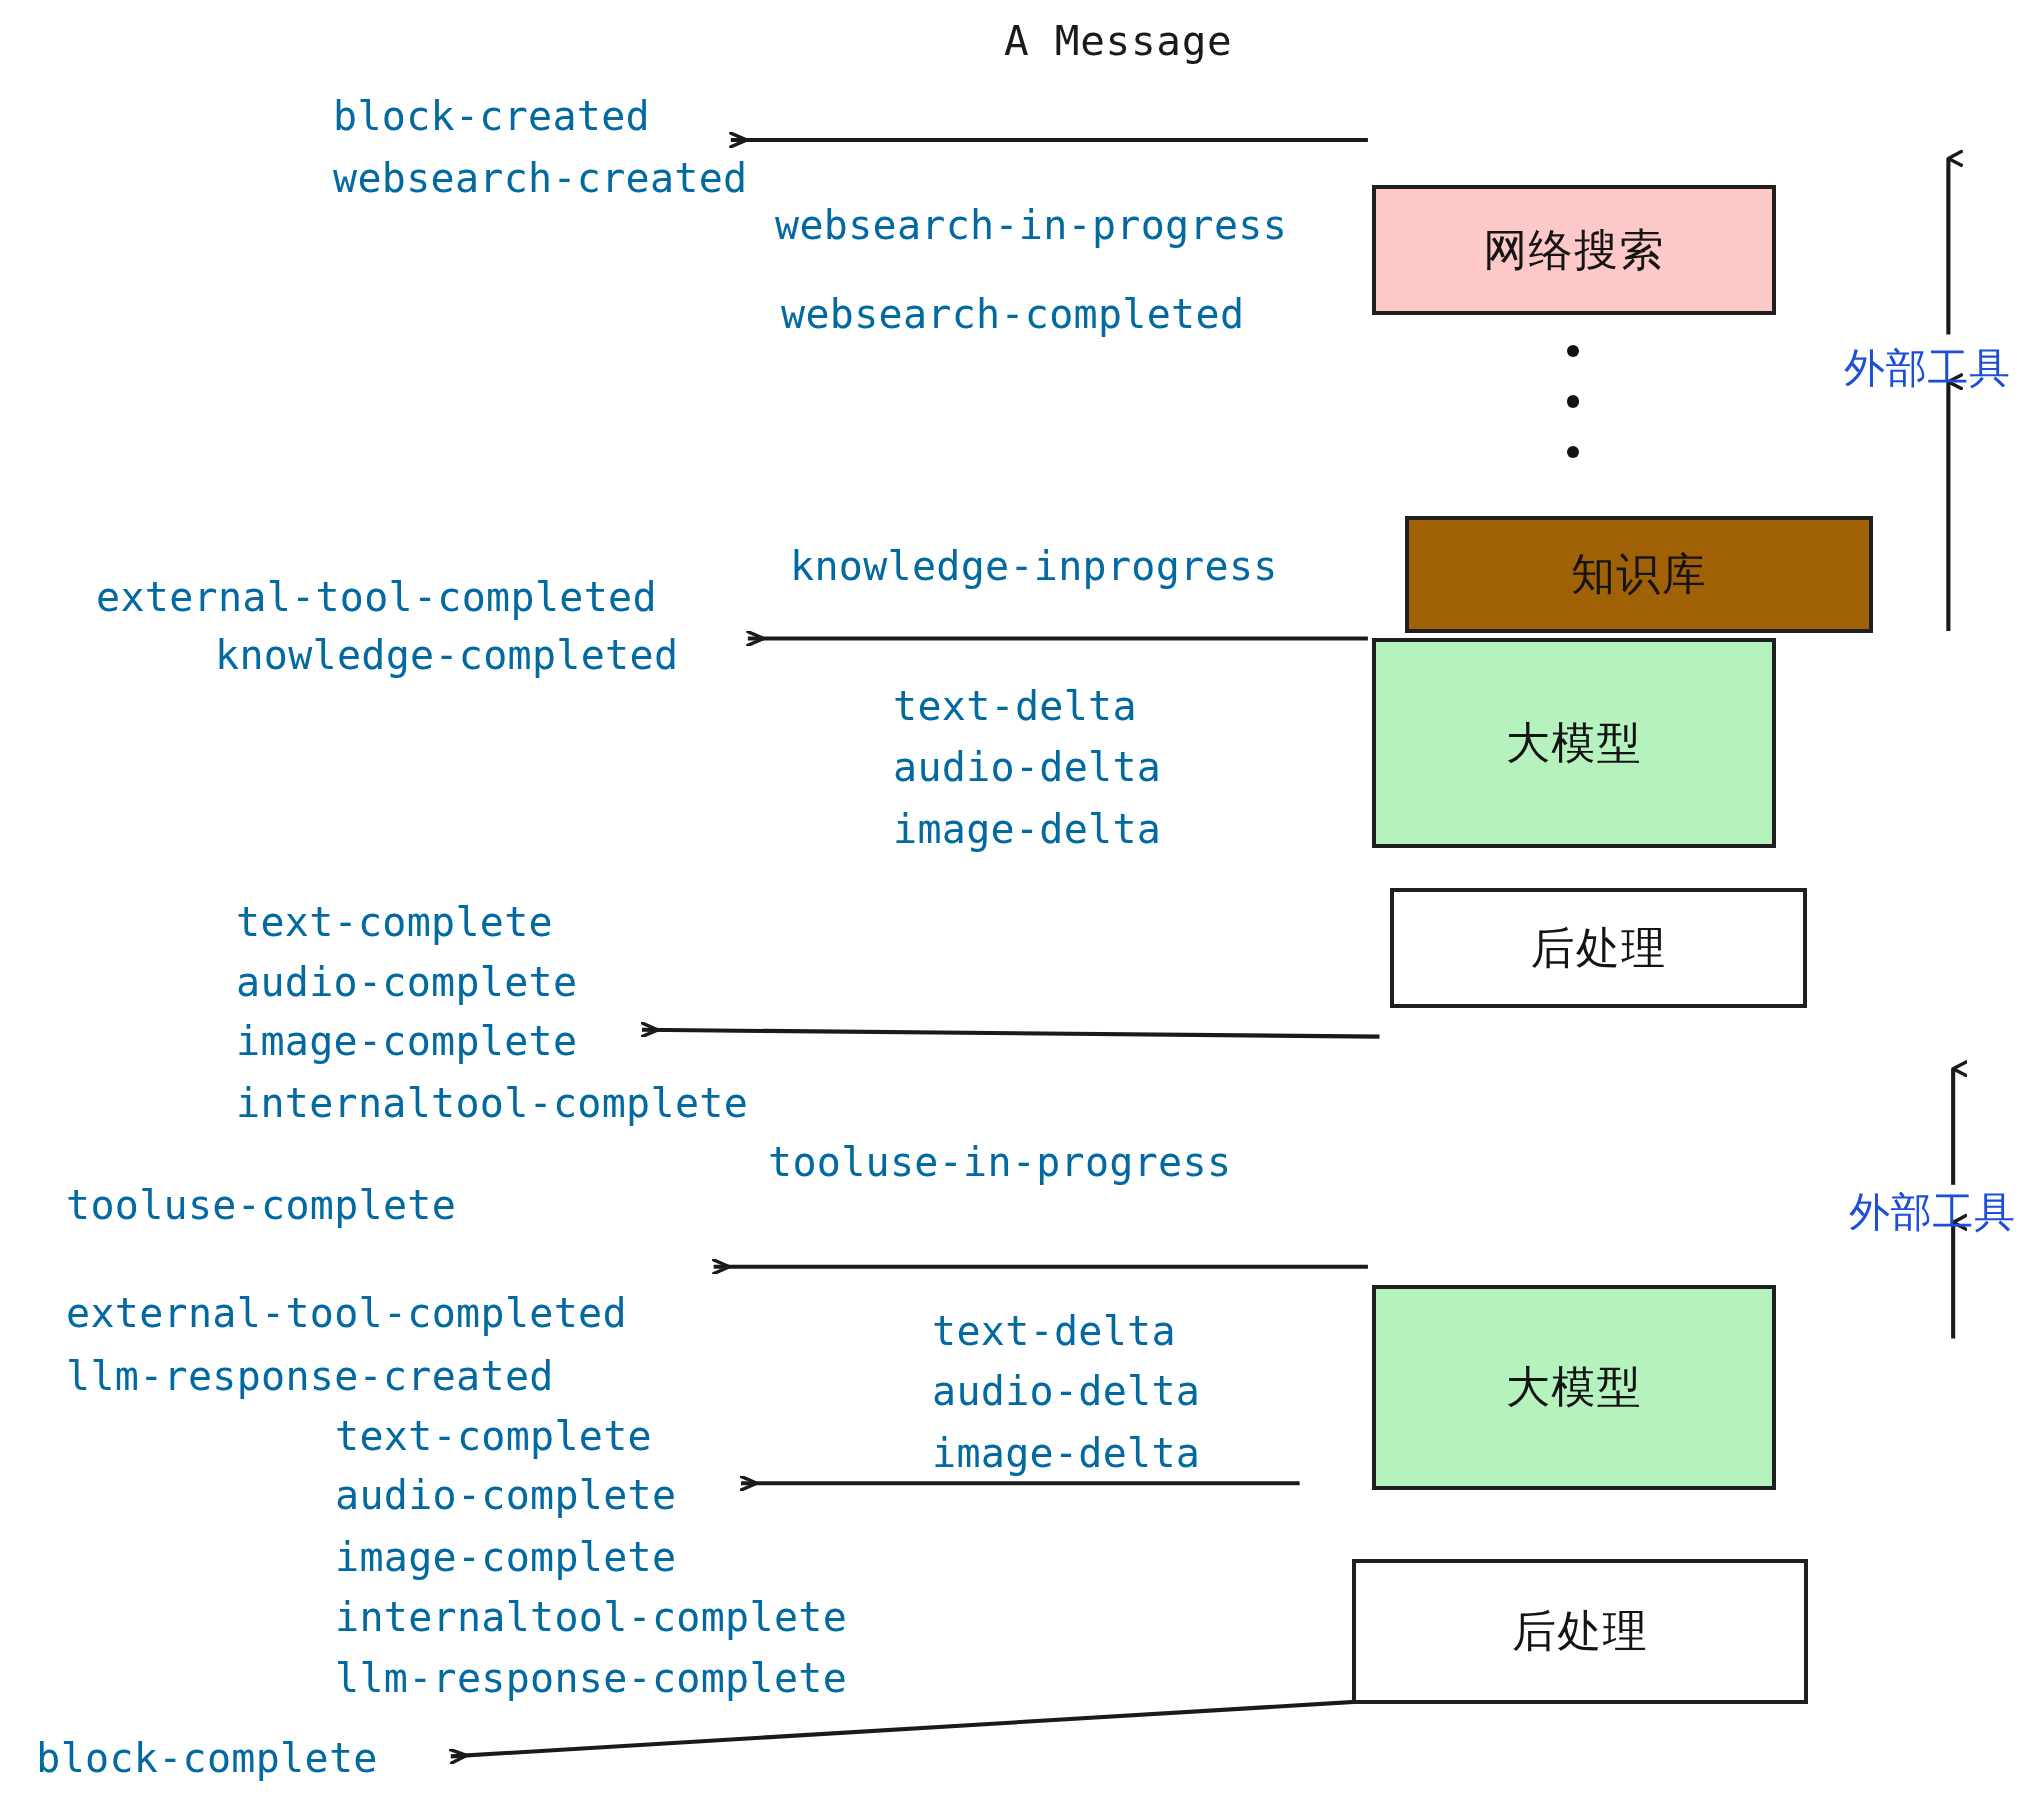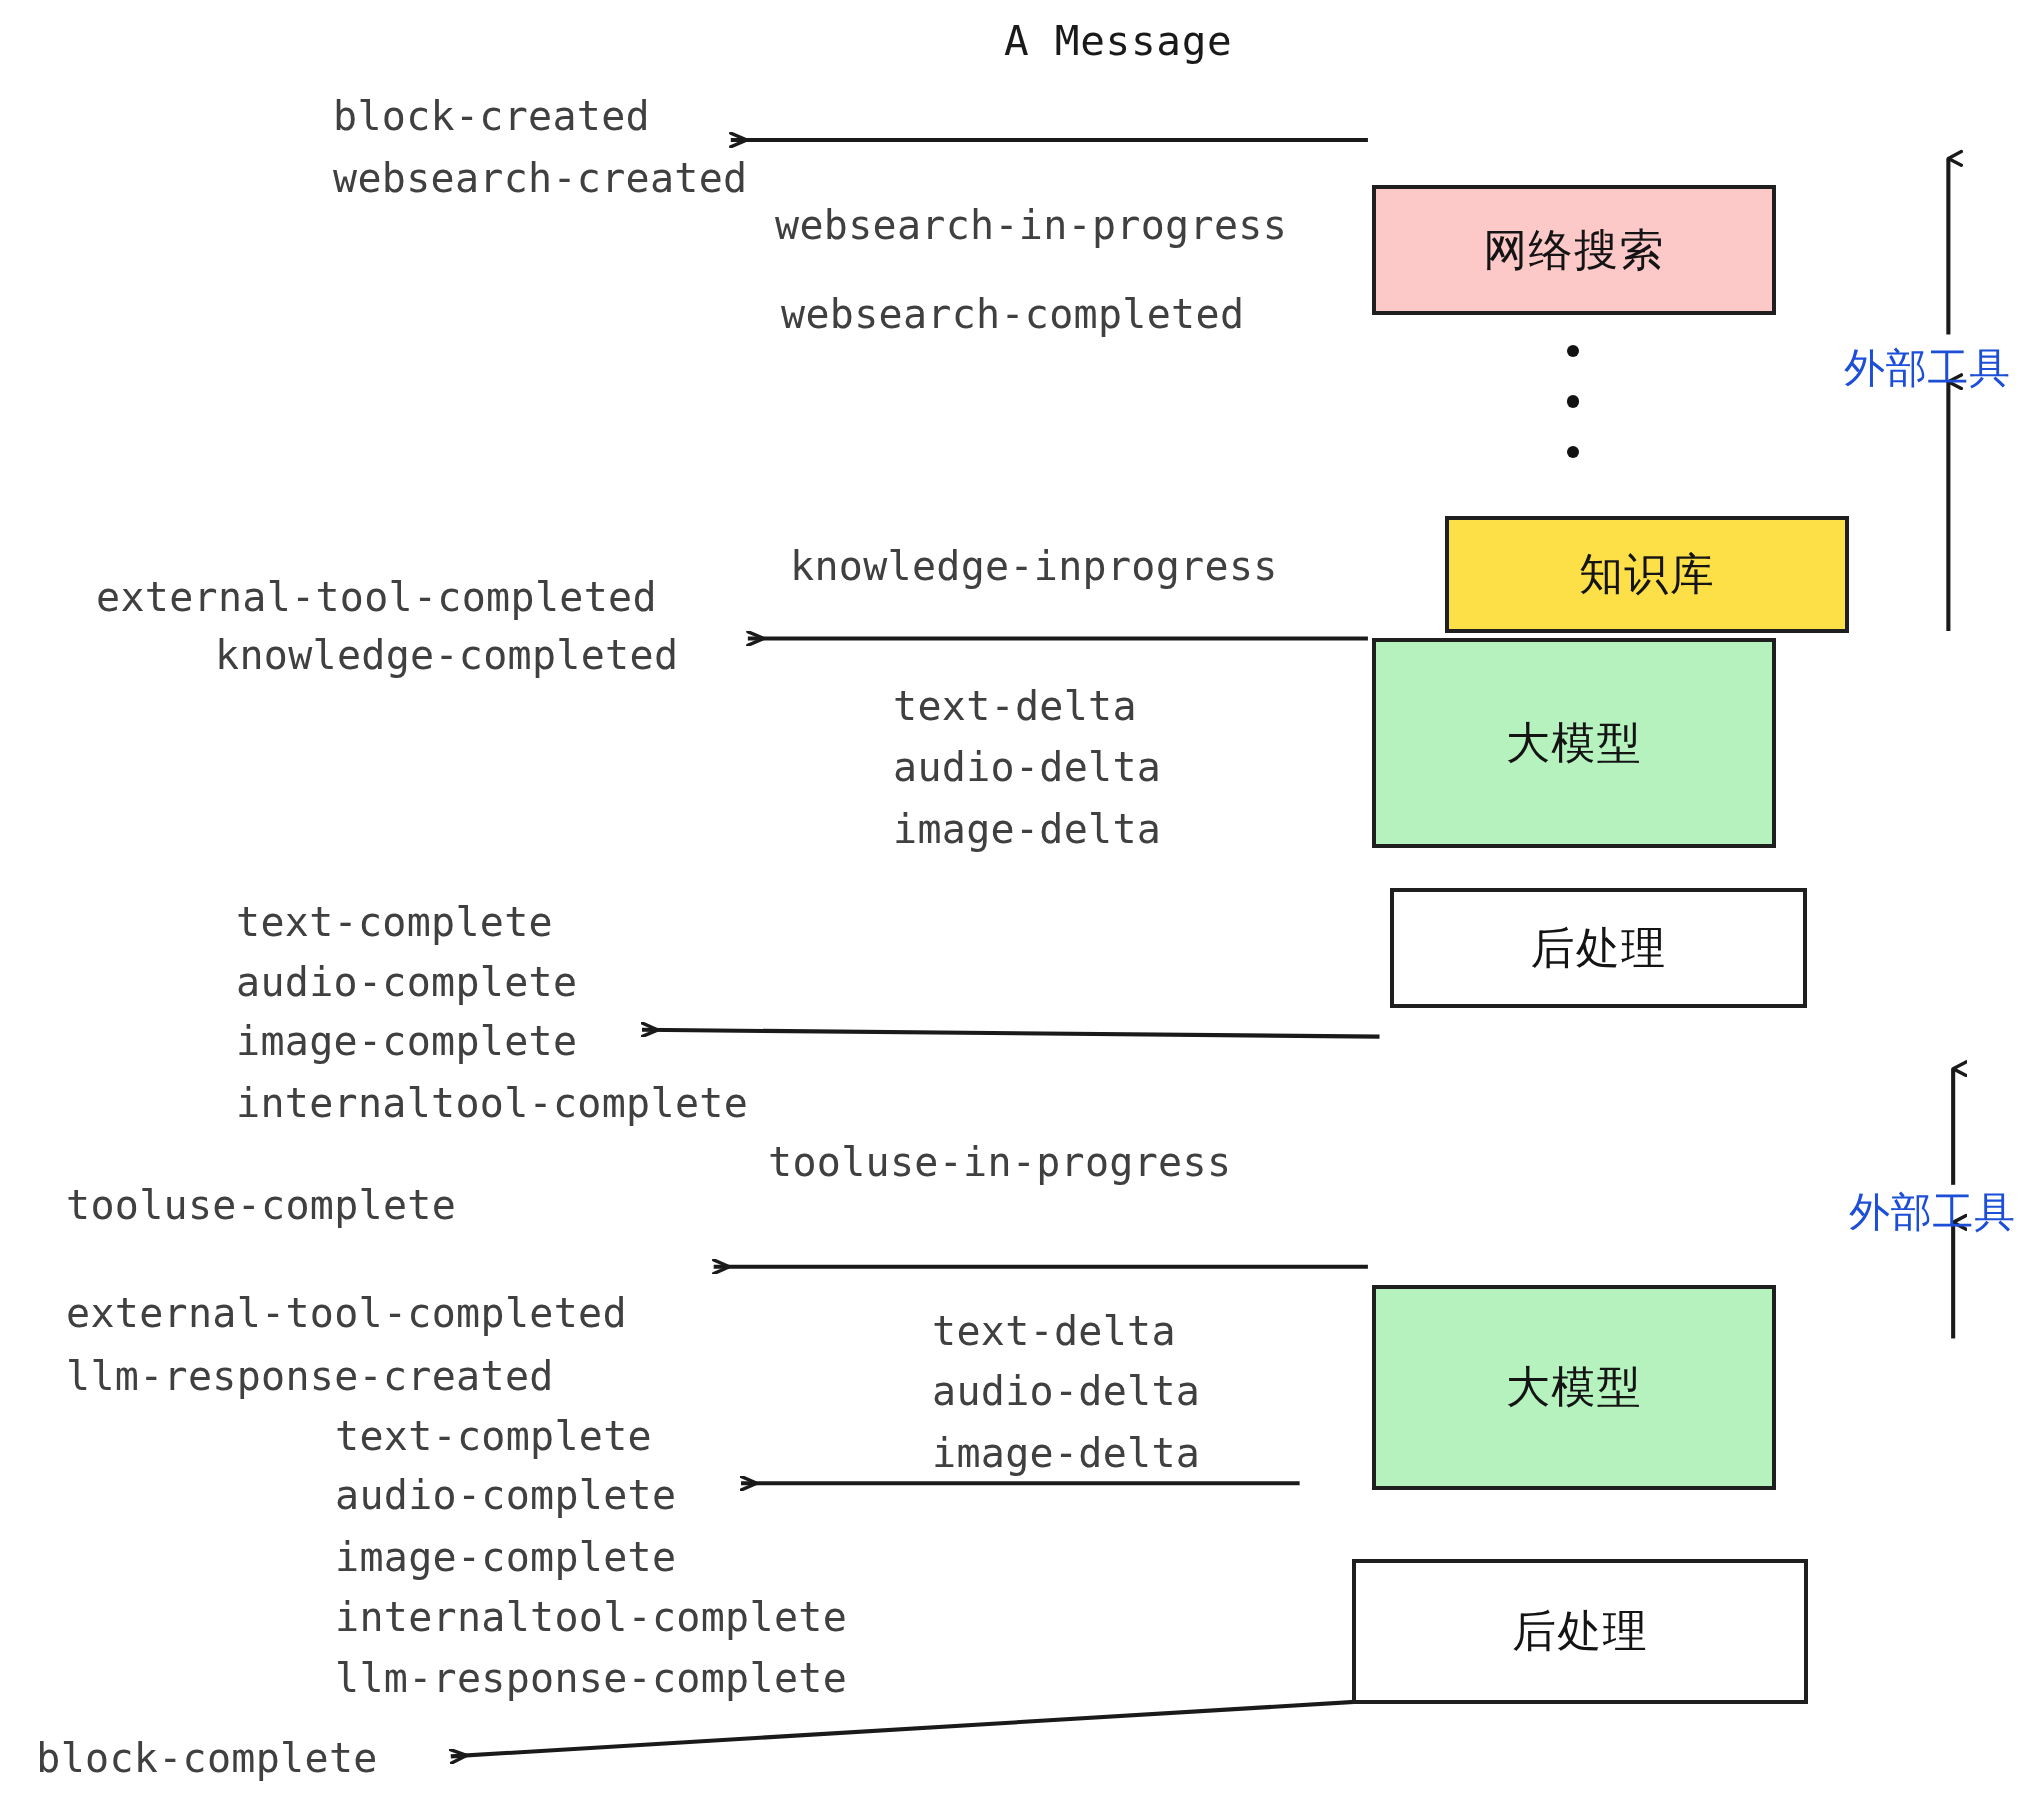--- a/index.html
+++ b/index.html
@@ -14,21 +14,21 @@
     height:1796px;
     background:#ffffff;
     overflow:hidden;
     margin-left:24px;
   }
   .ev{
     position:absolute;
     font-family:"DejaVu Sans Mono","Liberation Mono",monospace;
     font-size:40px;
     letter-spacing:0.3px;
-    color:#404040;
+    color:#0369a1;
     white-space:nowrap;
     line-height:1.0;
   }
   .title{
     position:absolute;
     font-family:"DejaVu Sans Mono","Liberation Mono",monospace;
     font-size:41px;
     letter-spacing:0.7px;
     color:#1a1a1a;
     white-space:nowrap;
@@ -113,21 +113,21 @@
 
     <line x1="2825" y1="1790" x2="2825" y2="1960" stroke="#1a1a1a" stroke-width="6" marker-end="url(#ahup)" transform="rotate(180 2825 1875)"></line>
   </svg>
 
   <div class="title" style="left:980px; top:17px;">A Message</div>
 
   <div class="box" style="left:1348px; top:185px; width:404px; height:130px; background:#FCC8C8;">
     <span>网络搜索</span>
   </div>
 
-  <div class="box" style="left:1421px; top:516px; width:404px; height:117px; background:#fde047;">
+  <div class="box" style="left:1381px; top:516px; width:468px; height:117px; background:#a16207;">
     <span>知识库</span>
   </div>
 
   <div class="box" style="left:1348px; top:638px; width:404px; height:210px; background:#B5F2BE;">
     <span>大模型</span>
   </div>
 
   <div class="box" style="left:1366px; top:888px; width:417px; height:120px; background:#FFFFFF; border-width:4.1px;">
     <span>后处理</span>
   </div>

